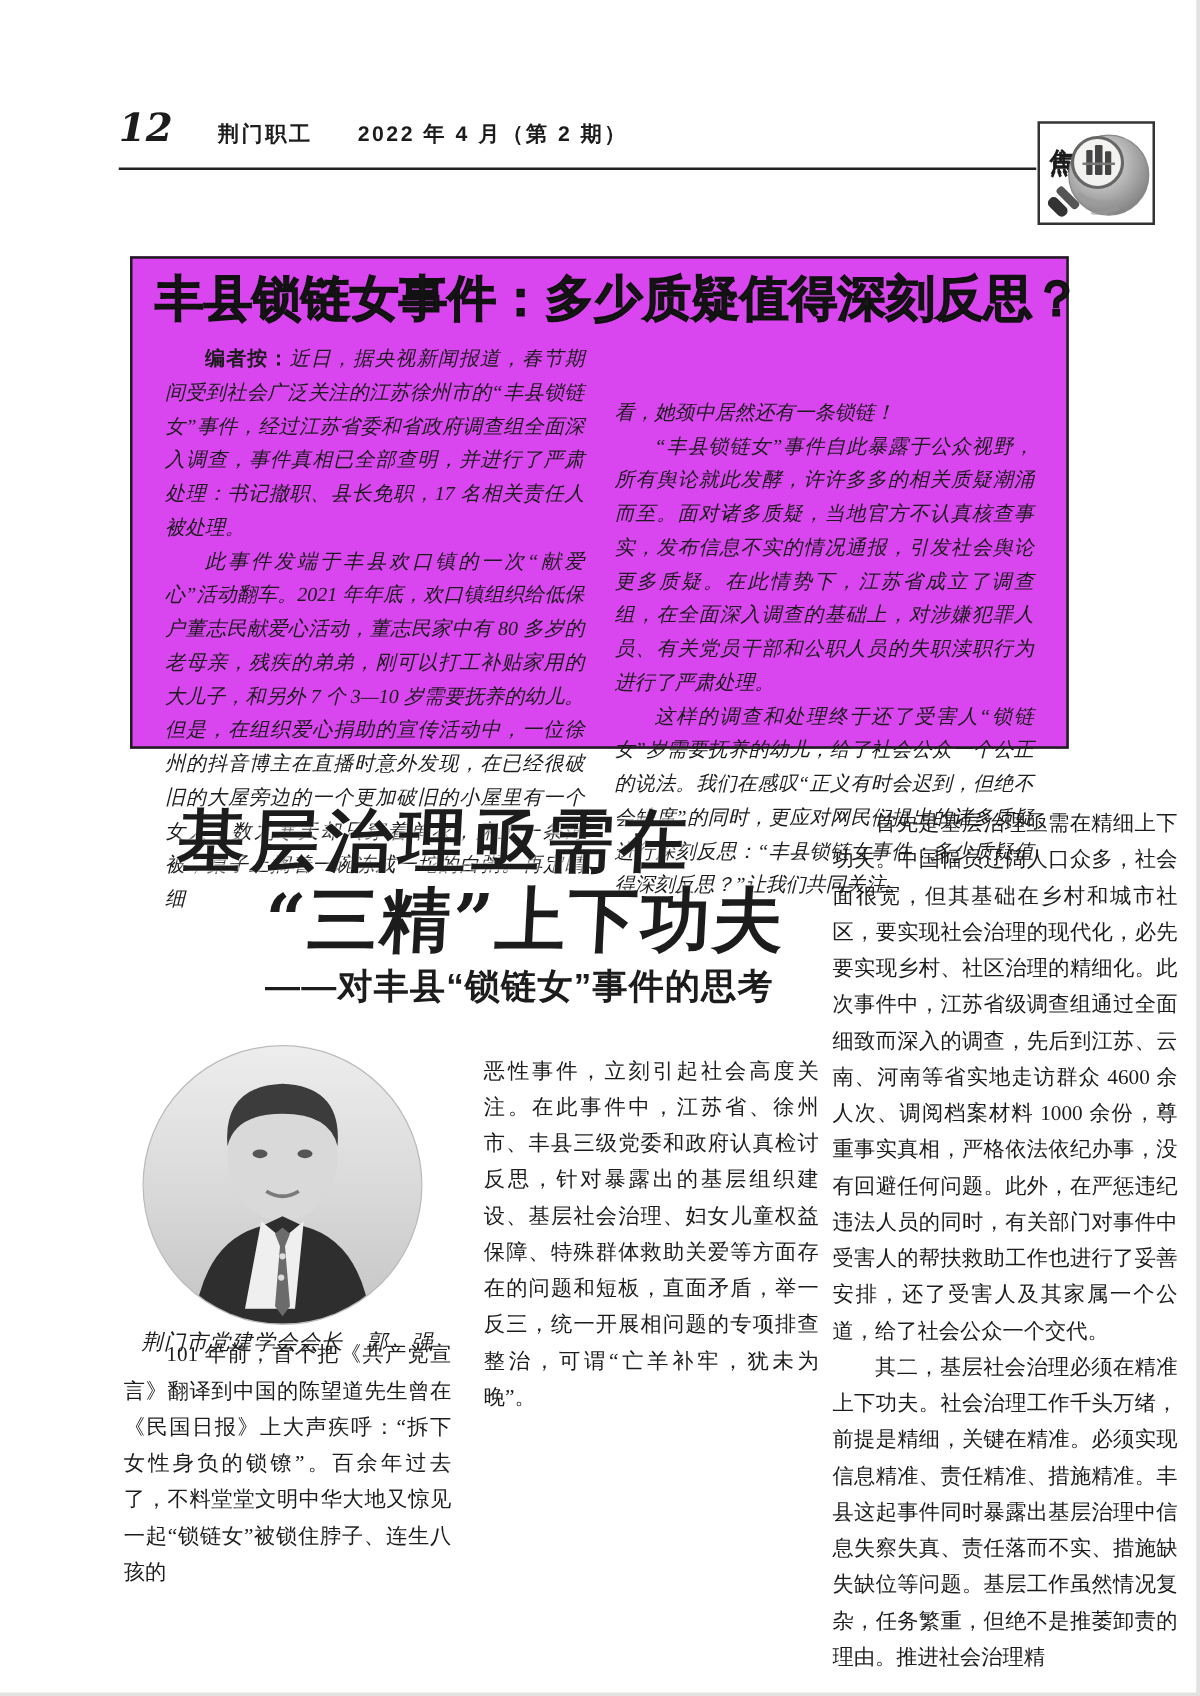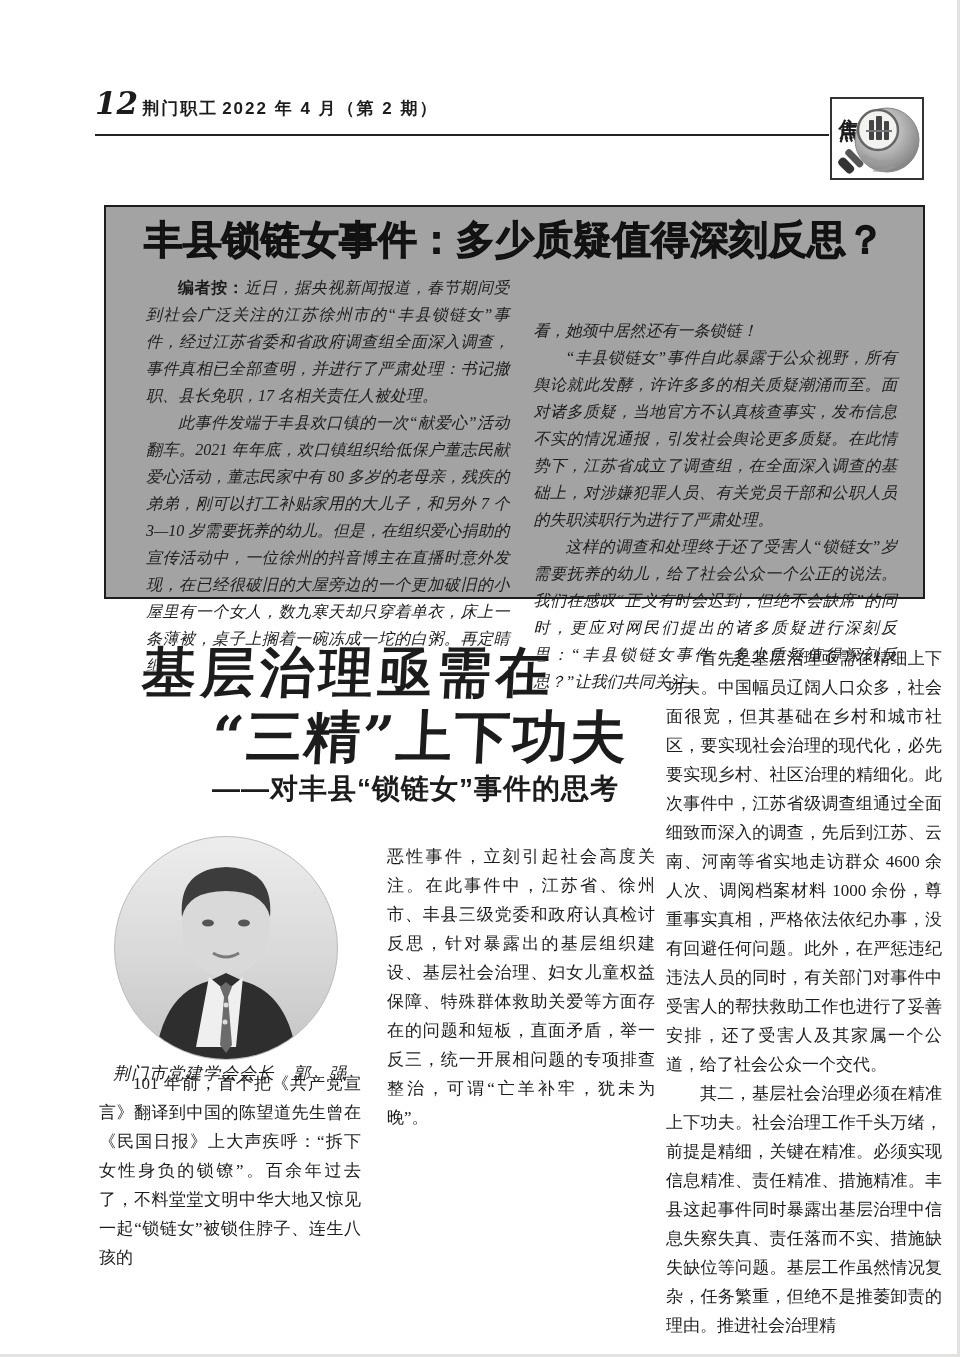--- a/index.html
+++ b/index.html
@@ -3,35 +3,35 @@
 <meta charset="utf-8">
 <style>
   html,body{margin:0;padding:0;background:#f4f4f2;}
   .page{
     position:relative;width:960px;height:1357px;background:#ffffff;
     margin:0 auto;overflow:hidden;
     font-family:"Liberation Serif", serif;color:#1c1c1c;
     box-shadow:inset -3px -3px 0 #e2e2e0;
   }
   
-  .header{position:absolute;left:95px;top:88px;width:720px;display:flex;align-items:baseline;gap:4px;}
+  .header{position:absolute;left:95px;top:88px;width:720px;display:flex;align-items:baseline;gap:36px;}
   .page-num{font-family:"DejaVu Serif", serif;font-style:italic;font-weight:bold;font-size:31px;line-height:1;}
   .pub-line{font-family:"Liberation Sans", sans-serif;font-size:17px;font-weight:600;letter-spacing:2px;}
   .header-rule{position:absolute;left:95px;top:134px;width:734px;height:2px;background:#222;}
   
   .focus-box{position:absolute;left:830px;top:97px;width:94px;height:83px;border:2px solid #333;background:#fff;box-sizing:border-box;}
   .focus-label{position:absolute;left:5px;top:4px;width:22px;font-family:"Liberation Sans", sans-serif;
     font-weight:900;font-size:20px;line-height:1.05;writing-mode:vertical-rl;text-orientation:upright;letter-spacing:2px;}
   .focus-art{position:absolute;right:1px;top:1px;}
   
-  .article1{position:absolute;left:104px;top:205px;width:821px;height:394px;border:2px solid #1d1d1d;box-sizing:border-box;background:#a3a3a3;}
+  .article1{position:absolute;left:104px;top:205px;width:751px;height:394px;border:2px solid #1d1d1d;box-sizing:border-box;background:#d946ef;}
   .headline{margin:12px 18px 10px 18px;text-align:center;font-family:"Liberation Sans", sans-serif;
     font-weight:900;font-size:39px;letter-spacing:0px;line-height:1.1;white-space:nowrap;
     -webkit-text-stroke:1px #111;}
-  .a1-cols{display:flex;gap:24px;padding:2px 26px 0 40px;}
+  .a1-cols{display:flex;gap:24px;padding:2px 26px 0 26px;}
   .a1-col{width:50%;font-size:16px;line-height:27px;text-align:justify;font-style:italic;}
   .a1-col p{margin:0;text-indent:2em;}
   .a1-col p.noindent{text-indent:0;margin-top:43px;}
   .lead{font-style:normal;font-family:"Liberation Sans", sans-serif;font-weight:900;}
   
   .a2-title1{position:absolute;left:142px;top:645px;font-family:"DejaVu Serif", serif;font-weight:900;
     font-size:54px;letter-spacing:5px;line-height:1;transform:skewX(-3deg);
     text-shadow:0 0 3px #fff,0 0 3px #fff;}
   .a2-title2{position:absolute;left:212px;top:708px;font-family:"DejaVu Serif", serif;font-weight:900;
     font-size:56px;letter-spacing:2px;line-height:1;transform:skewX(-3deg);

